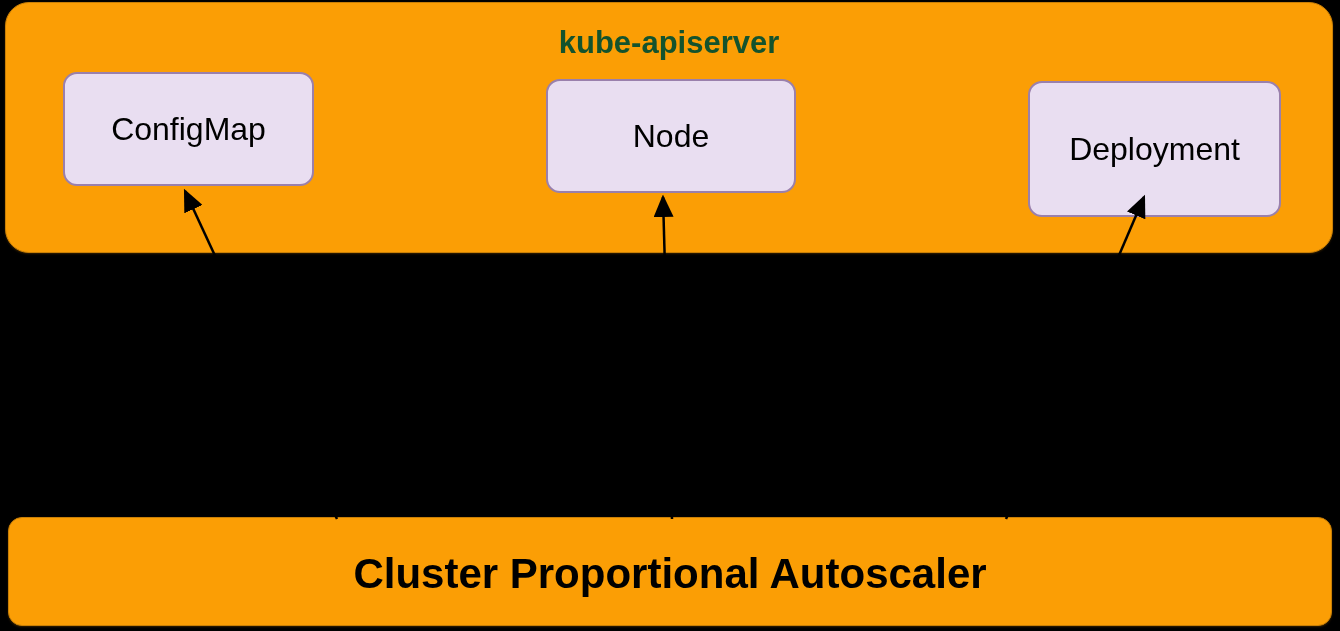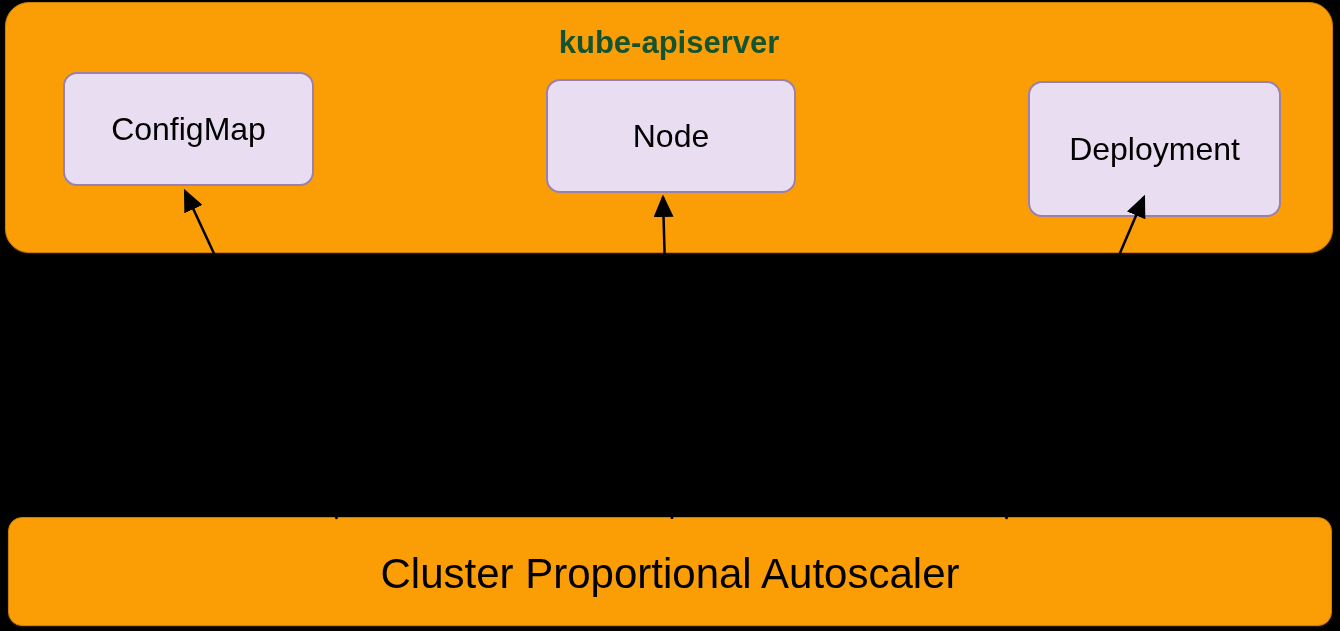--- a/index.html
+++ b/index.html
@@ -65,21 +65,21 @@
   .box-configmap { left: 57px;   top: 69px;  width: 251px; height: 114px; }
   .box-node      { left: 540px;  top: 76px;  width: 250px; height: 114px; }
   .box-deployment{ left: 1022px; top: 78px;  width: 253px; height: 136px; }
   .autoscaler-title {
     position: absolute;
     left: 0;
     right: 0;
     top: 550px;
     text-align: center;
     font-size: 42px;
-    font-weight: normal;
+    font-weight: bold;
     color: #000000;
   }
   .arrows-overlay {
     position: absolute;
     left: 0;
     top: 0;
     width: 1340px;
     height: 631px;
     pointer-events: none;
   }

